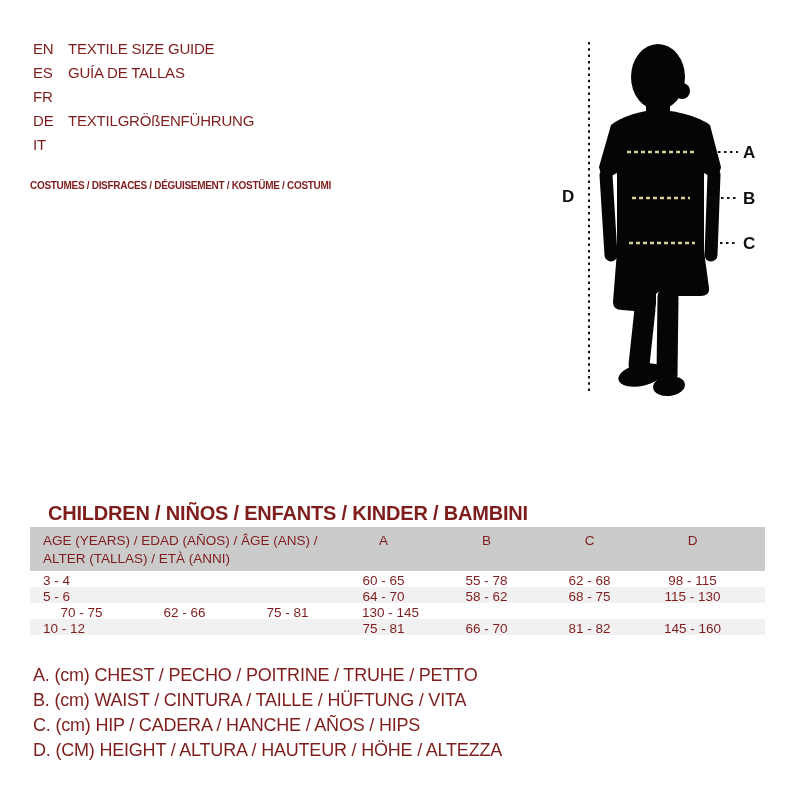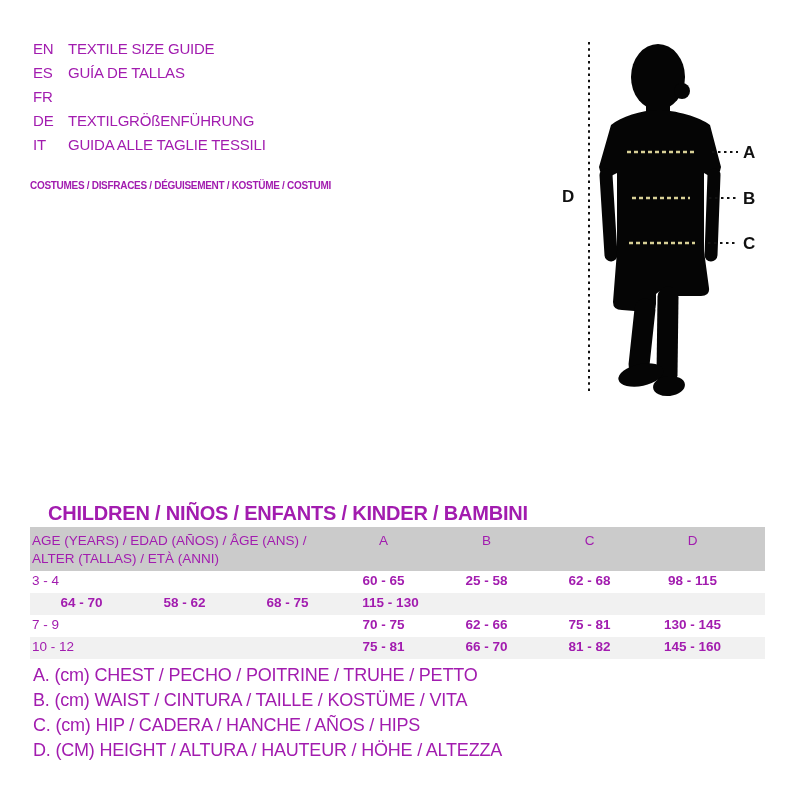--- a/index.html
+++ b/index.html
@@ -1,41 +1,41 @@
 <!DOCTYPE html>
 <html><head>
 <meta charset="utf-8">
 <style>
   html,body{margin:0;padding:0;background:#ffffff;}
   .canvas{
     position:relative;
     width:800px;height:800px;
     background:#ffffff;
     font-family:"Liberation Sans",sans-serif;
-    color:#a21caf;
+    color:#7f1d1d;
     overflow:hidden;
   }
   
   .lang-list{position:absolute;left:33px;top:37px;font-size:15px;font-weight:500;letter-spacing:-0.2px;}
   .lang-row{display:flex;line-height:24px;}
   .lang-code{width:35px;flex:0 0 35px;}
   
   .heading{position:absolute;left:30px;top:180px;font-size:10px;font-weight:700;letter-spacing:-0.3px;}
   
   .figure{position:absolute;left:555px;top:25px;width:230px;height:380px;}
   
   .section-title{position:absolute;left:48px;top:502px;font-size:20px;font-weight:700;letter-spacing:-0.2px;}
   
   .size-table{position:absolute;left:30px;top:527px;width:735px;font-size:13.5px;}
   .t-head{display:flex;background:#cbcbcb;height:44px;box-sizing:border-box;padding-top:5px;font-weight:500;}
-  .t-age{width:302px;flex:0 0 302px;box-sizing:border-box;padding-left:2px;text-align:left;}
+  .t-age{width:302px;flex:0 0 302px;box-sizing:border-box;padding-left:13px;text-align:left;}
   .t-head .t-age{line-height:18px;}
   .t-cell{width:103px;flex:0 0 103px;text-align:center;line-height:18px;}
-  .t-row{display:flex;height:22px;line-height:20px;}
-  .t-row .t-cell{line-height:20px;font-weight:bold;}
+  .t-row{display:flex;height:16px;line-height:20px;}
+  .t-row .t-cell{line-height:20px;}
   .t-row.alt{background:#f1f1f1;}
   
   .legend{position:absolute;left:33px;top:663px;font-size:18px;line-height:25px;letter-spacing:-0.2px;}
 </style>
 </head>
 <body>
 
 <div class="canvas">
 
   <div class="lang-list">
@@ -49,21 +49,20 @@
     </div>
     <div class="lang-row">
       <span class="lang-code">FR</span>
     </div>
     <div class="lang-row">
       <span class="lang-code">DE</span>
       <span class="lang-text">TEXTILGRÖßENFÜHRUNG</span>
     </div>
     <div class="lang-row">
       <span class="lang-code">IT</span>
-      <span class="lang-text">GUIDA ALLE TAGLIE TESSILI</span>
     </div>
   </div>
 
   <div class="heading">COSTUMES / DISFRACES / DÉGUISEMENT / KOSTÜME / COSTUMI</div>
 
   <div class="figure">
     <svg width="230" height="380" viewBox="0 0 230 380" xmlns="http://www.w3.org/2000/svg">
 
       <line x1="34" y1="17" x2="34" y2="368" stroke="#111111" stroke-width="2" stroke-dasharray="2.5 3.8"></line>
       <text x="7" y="177" font-size="17" font-weight="bold" fill="#111111">D</text>
@@ -111,46 +110,46 @@
       </div>
       <div class="t-cell">A</div>
       <div class="t-cell">B</div>
       <div class="t-cell">C</div>
       <div class="t-cell">D</div>
     </div>
 
     <div class="t-row">
       <div class="t-age">3 - 4</div>
       <div class="t-cell">60 - 65</div>
-      <div class="t-cell">25 - 58</div>
+      <div class="t-cell">55 - 78</div>
       <div class="t-cell">62 - 68</div>
       <div class="t-cell">98 - 115</div>
     </div>
     <div class="t-row alt">
+      <div class="t-age">5 - 6</div>
       <div class="t-cell">64 - 70</div>
       <div class="t-cell">58 - 62</div>
       <div class="t-cell">68 - 75</div>
       <div class="t-cell">115 - 130</div>
     </div>
     <div class="t-row">
-      <div class="t-age">7 - 9</div>
       <div class="t-cell">70 - 75</div>
       <div class="t-cell">62 - 66</div>
       <div class="t-cell">75 - 81</div>
       <div class="t-cell">130 - 145</div>
     </div>
     <div class="t-row alt">
       <div class="t-age">10 - 12</div>
       <div class="t-cell">75 - 81</div>
       <div class="t-cell">66 - 70</div>
       <div class="t-cell">81 - 82</div>
       <div class="t-cell">145 - 160</div>
     </div>
   </div>
 
   <div class="legend">
     <div>A. (cm) CHEST / PECHO / POITRINE / TRUHE / PETTO</div>
-    <div>B. (cm) WAIST / CINTURA / TAILLE / KOSTÜME / VITA</div>
+    <div>B. (cm) WAIST / CINTURA / TAILLE / HÜFTUNG / VITA</div>
     <div>C. (cm) HIP / CADERA / HANCHE / AÑOS / HIPS</div>
     <div>D. (CM) HEIGHT / ALTURA / HAUTEUR / HÖHE / ALTEZZA</div>
   </div>
 
 </div>
 
 </body></html>

